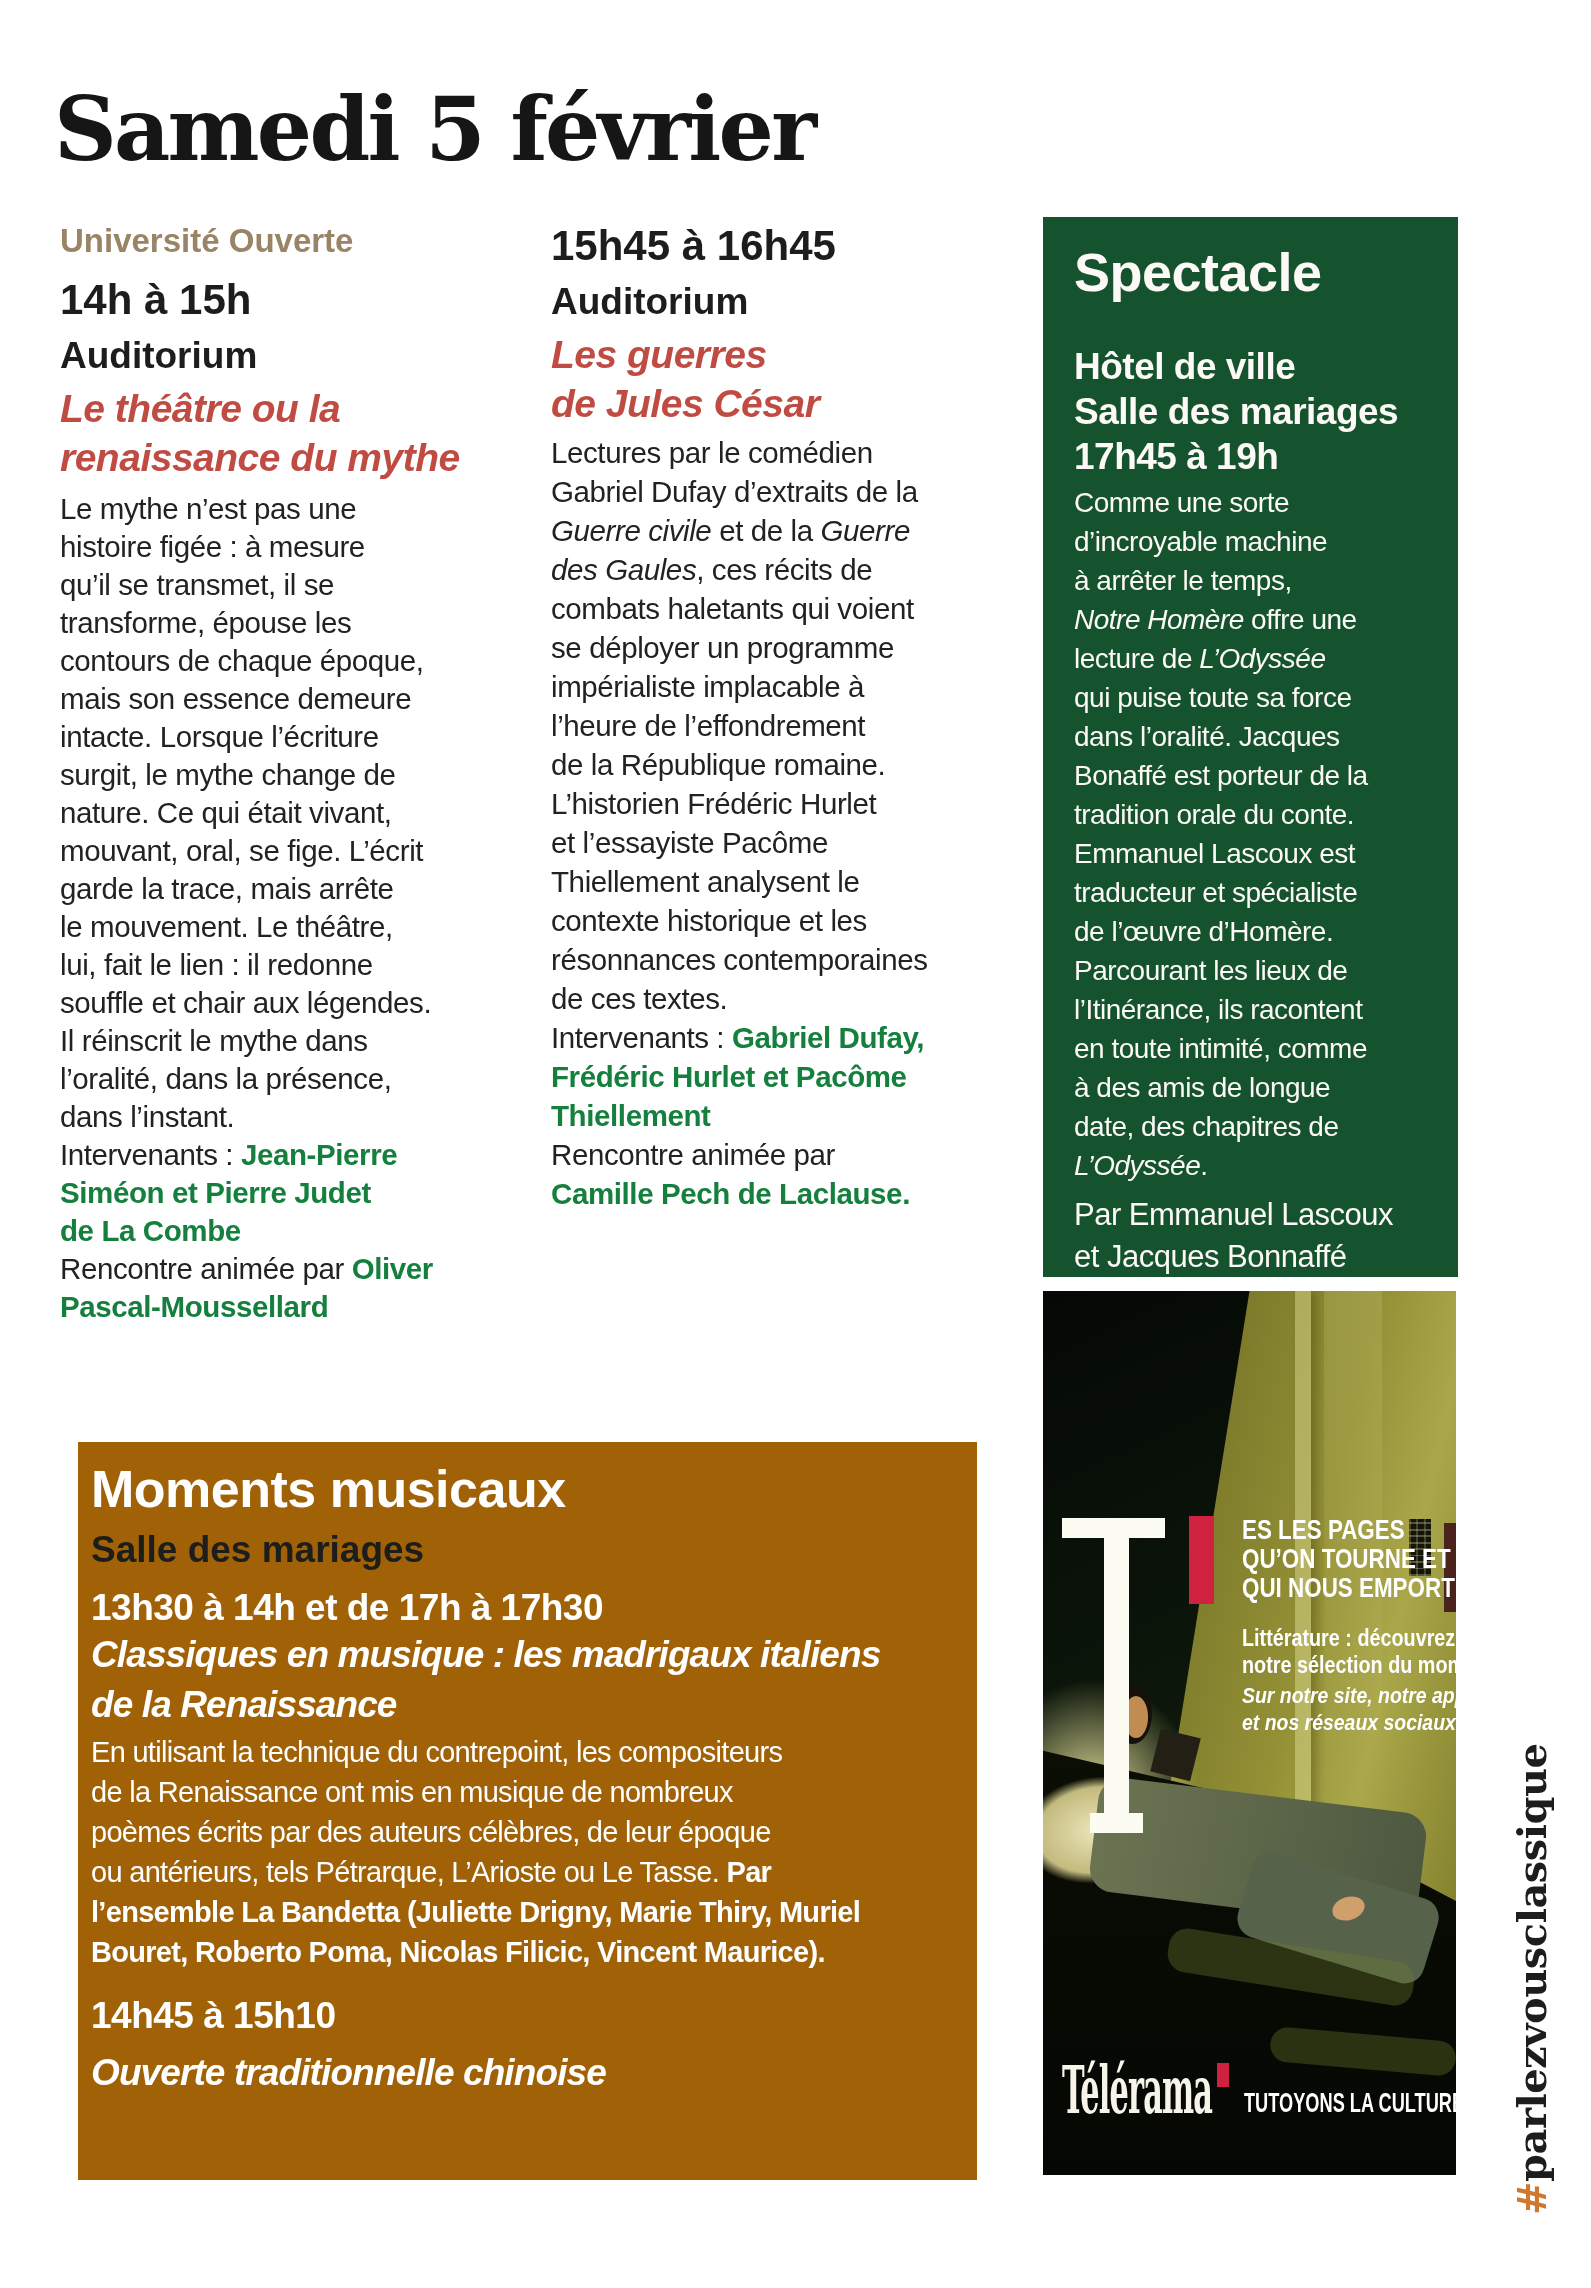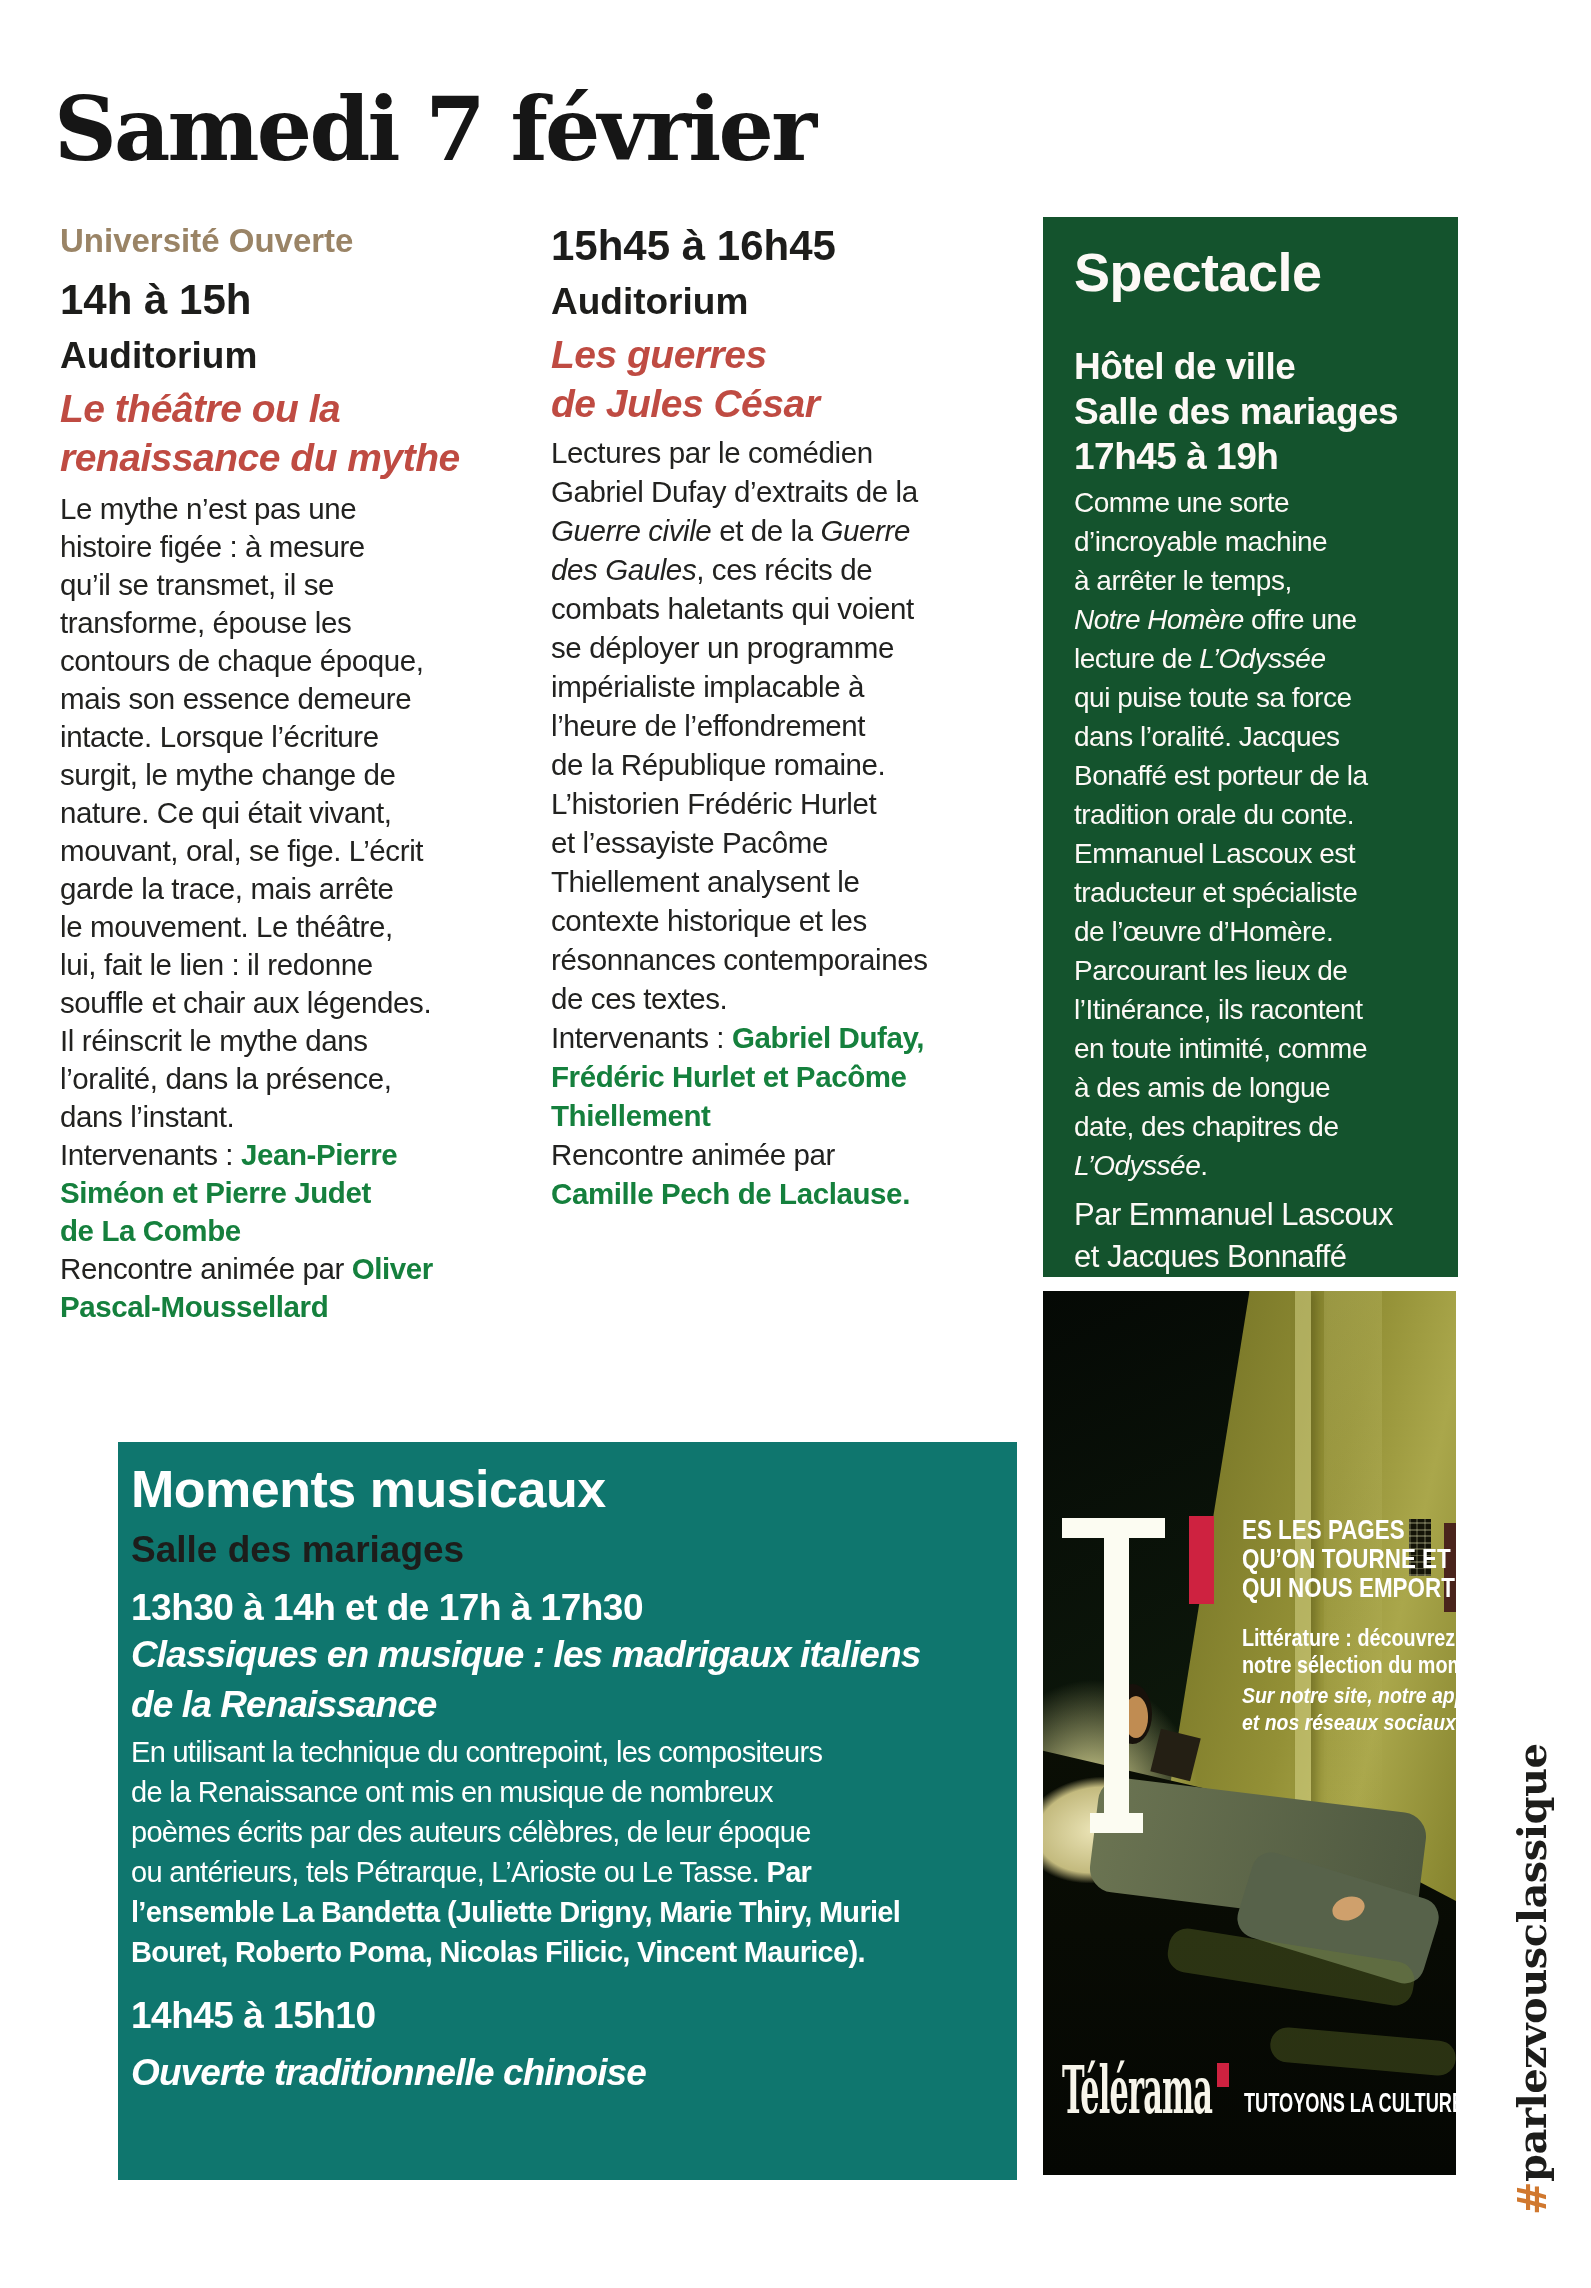--- a/index.html
+++ b/index.html
@@ -28,21 +28,21 @@
   
   .box-spectacle{position:absolute;left:1043px;top:217px;width:415px;height:1060px;
     background:#14532d;color:#fdf9f6;padding:26px 14.8px 0 31px;overflow:hidden;}
   .box-spectacle .box-title{font-weight:bold;font-size:54px;line-height:59px;letter-spacing:-0.5px;}
   .box-spectacle .venue-lines{font-weight:bold;font-size:37px;line-height:45px;margin-top:42px;letter-spacing:-0.5px;}
   .box-spectacle .body-text{font-size:28px;line-height:39px;letter-spacing:-0.5px;margin-top:3.7px;color:#fdf9f6;}
   .box-spectacle .byline{font-weight:normal;font-size:31px;line-height:42px;margin-top:9.2px;letter-spacing:-0.5px;}
 
   
   .box-moments{position:absolute;left:78px;top:1442px;width:899px;height:738px;
-    background:#0f766e;color:#ffffff;padding:18.5px 13px 0 13px;overflow:hidden;margin-left:40px;}
+    background:#a16207;color:#ffffff;padding:18.5px 13px 0 13px;overflow:hidden;}
   .box-moments .box-title{font-weight:bold;font-size:52px;line-height:57px;letter-spacing:-0.5px;}
   .box-moments .venue{font-weight:bold;font-size:37px;line-height:44px;margin-top:10px;}
   .box-moments .slot-time{font-weight:bold;font-size:37px;line-height:44px;margin-top:14px;letter-spacing:-0.5px;}
   .box-moments .slot-title{font-weight:bold;font-style:italic;font-size:37px;line-height:50px;
     letter-spacing:-0.9px;}
   .box-moments .slot-body{font-size:29px;line-height:40px;letter-spacing:-0.7px;margin-top:2.8px;}
   .box-moments .slot2-time{margin-top:22px;}
   .box-moments .slot2-title{margin-top:13px;line-height:44px;}
   .box-moments .slot-by{font-weight:bold;font-size:28px;line-height:33px;letter-spacing:-0.5px;margin-top:2.8px;}
 
@@ -108,21 +108,21 @@
   .hashtag{position:absolute;left:1508px;top:2215px;transform:rotate(-90deg);transform-origin:0 0;
     font-family:"DejaVu Serif",serif;font-weight:bold;font-size:40px;white-space:nowrap;
     color:#1d1d1b;letter-spacing:-0.5px;}
   .hashtag .hash{color:#d0782f;}
 </style>
 </head>
 <body>
 
 <div id="page">
 
-  <h1 class="page-title">Samedi 7 février</h1>
+  <h1 class="page-title">Samedi 5 février</h1>
 
   <section class="col col-left">
     <div class="kicker">Université Ouverte</div>
     <div class="time">14h à 15h</div>
     <div class="venue">Auditorium</div>
     <div class="event-title">Le théâtre ou la<br>renaissance du mythe</div>
     <div class="body-text">Le mythe n’est pas une<br>histoire figée : à mesure<br>qu’il se transmet, il se<br>transforme, épouse les<br>contours de chaque époque,<br>mais son essence demeure<br>intacte. Lorsque l’écriture<br>surgit, le mythe change de<br>nature. Ce qui était vivant,<br>mouvant, oral, se fige. L’écrit<br>garde la trace, mais arrête<br>le mouvement. Le théâtre,<br>lui, fait le lien : il redonne<br>souffle et chair aux légendes.<br>Il réinscrit le mythe dans<br>l’oralité, dans la présence,<br>dans l’instant.<br>Intervenants : <b>Jean-Pierre</b><br><b>Siméon et Pierre Judet</b><br><b>de La Combe</b><br>Rencontre animée par <b>Oliver</b><br><b>Pascal-Moussellard</b></div>
   </section>
 
   <section class="col col-mid">

